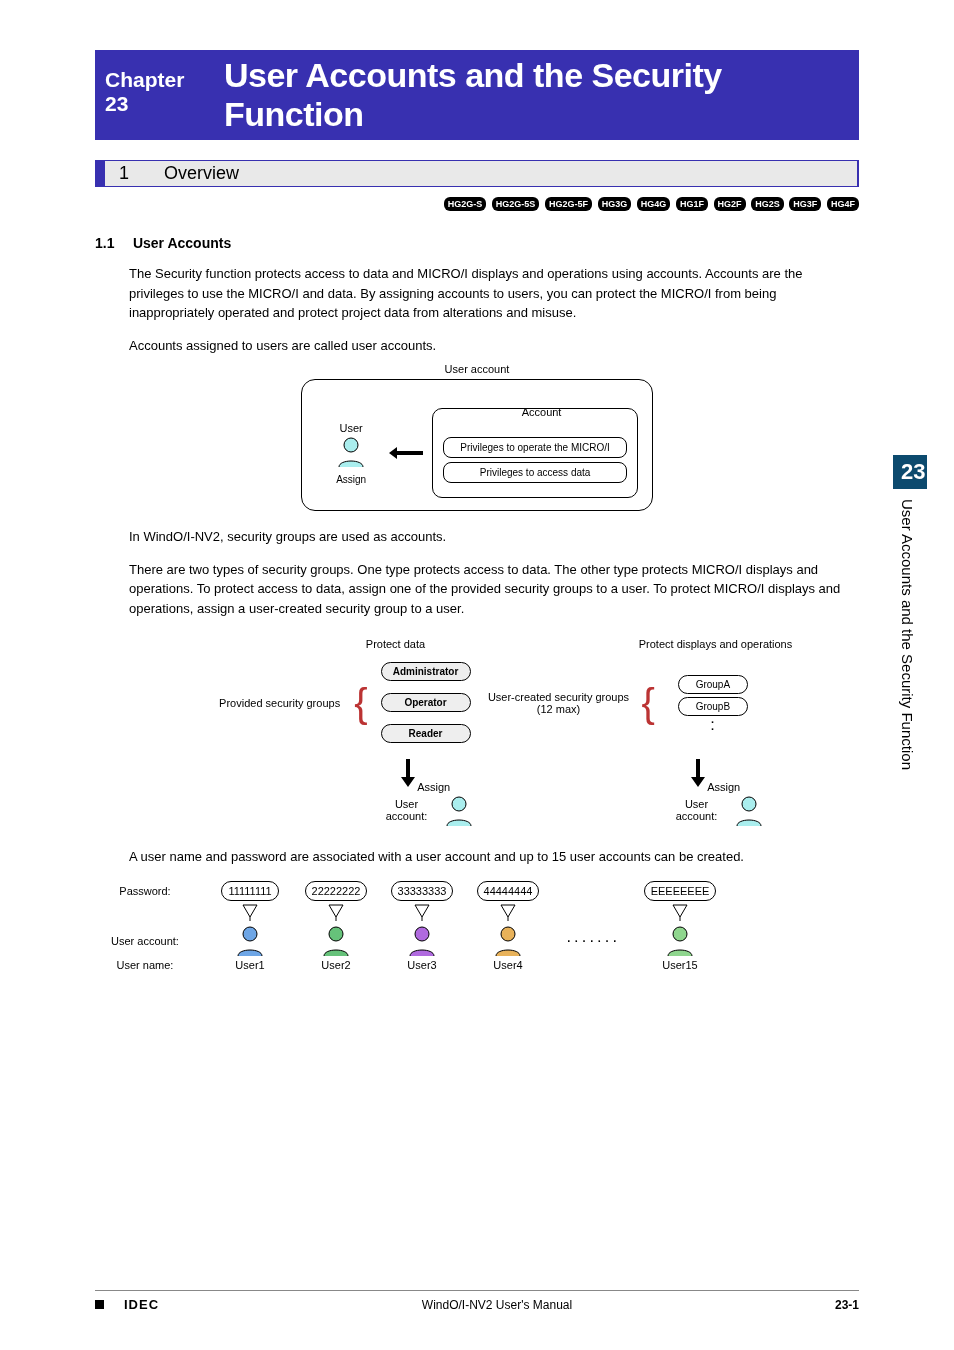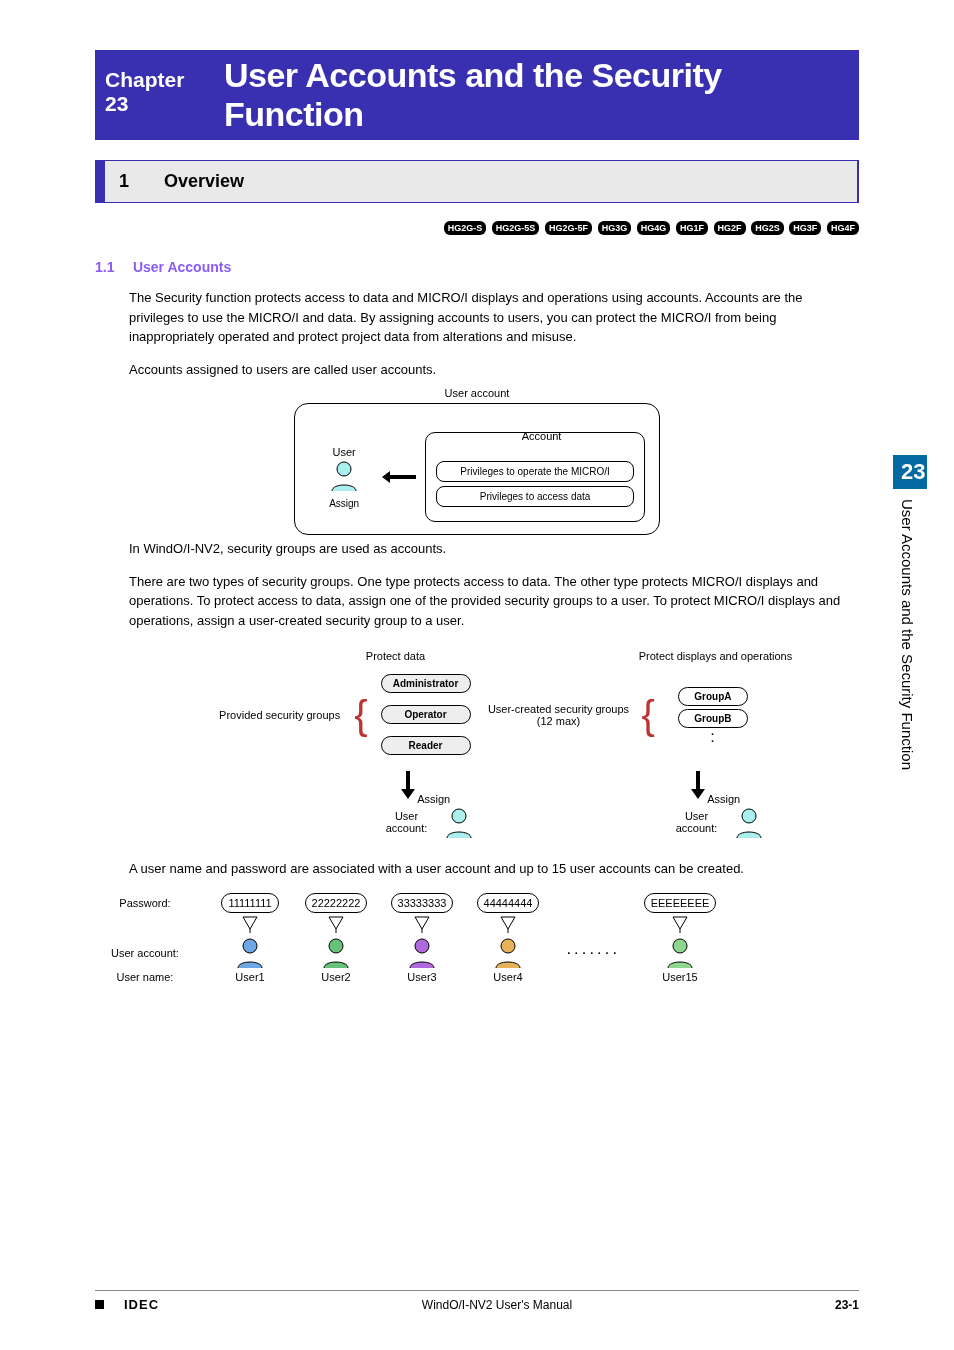--- a/index.html
+++ b/index.html
@@ -1,58 +1,58 @@
 <!DOCTYPE html>
 <html><head>
 <meta charset="utf-8">
 <style>
   body{margin:0;background:#fff;font-family:Verdana,Geneva,sans-serif;font-size:13px;color:#000}
   .page{width:954px;height:1350px;position:relative;margin:0 auto;box-sizing:border-box;padding:50px 95px 40px 95px}
   .ch-bar{background:#3830b0;color:#fff;display:flex;align-items:baseline;padding:6px 10px;margin-bottom:20px}
   .ch-label{font-size:21px;font-weight:bold;margin-right:14px}
   .ch-title{font-size:34px;font-weight:bold;letter-spacing:-0.5px}
   .intro{margin:0 0 24px 34px;line-height:1.45}
-  .sec-bar{border-left:10px solid #3830b0;border-right:2px solid #3830b0;border-top:1px solid #3830b0;border-bottom:1px solid #3830b0;background:#e9e9e9;padding:10px 14px;font-size:18px;font-weight:bold;margin-bottom:16px}
+  .sec-bar{border-left:10px solid #3830b0;border-right:2px solid #3830b0;border-top:1px solid #3830b0;border-bottom:1px solid #3830b0;background:#e9e9e9;padding:2px 14px;font-size:18px;font-weight:normal;margin-bottom:8px}
   .sec-num{display:inline-block;width:40px}
   .badges{text-align:right;margin:0 0 24px 0}
   .badge{display:inline-block;background:#000;color:#fff;font-size:9px;font-weight:bold;padding:2px 4px;border-radius:6px;margin-left:2px}
-  .subh{color:#8b5cf6;font-weight:bold;font-size:14px;margin-bottom:12px}
+  .subh{color:#000000;font-weight:bold;font-size:14px;margin-bottom:12px}
   .subh .sn{display:inline-block;width:34px}
   .body-txt{margin-left:34px;line-height:1.5;margin-bottom:8px}
   .diagram{text-align:center;font-size:11px}
   .diagram *{box-sizing:border-box}
   .acc-box{border:1px solid #000;border-radius:14px;display:inline-block;padding:28px 14px 12px 14px;position:relative;margin:0 auto}
   .acc-title{position:absolute;top:-20px;left:0;right:0;}
   .usercol{display:inline-block;vertical-align:middle;position:relative;width:70px;text-align:center}
   .arrow-l{display:inline-block;vertical-align:middle;width:34px;height:12px}
   .inner-box{display:inline-block;vertical-align:middle;border:1px solid #000;border-radius:10px;padding:24px 10px 10px;position:relative;margin-left:6px}
   .inner-title{position:absolute;top:-3px;left:13px;right:0;text-align:center}
-  .priv{border:1px solid #000;border-radius:8px;padding:4px 23px;margin:4px 0;font-size:10px}
+  .priv{border:1px solid #000;border-radius:8px;padding:4px 16px;margin:4px 0;font-size:10px}
   .assign-lbl{font-size:10px;margin-top:4px}
   .user-svg{width:34px;height:34px}
   
   .d2{margin:20px 0;font-size:11px}
   .d2-row{display:flex;align-items:center;justify-content:center;gap:8px}
   .d2-left{width:155px;text-align:right;padding-right:6px}
   .d2-cell{width:100px;text-align:center}
   .role{border:1px solid #000;background:#eee;border-radius:10px;padding:3px 4px;margin:12px auto;width:90px;font-size:10px;font-weight:bold}
-  .grp{border:1px solid #000;border-radius:10px;padding:3px 4px;margin:3px auto;width:70px;font-size:10px;font-weight:bold}
+  .grp{border:1px solid #000;border-radius:10px;padding:3px 4px;margin:3px auto;width:70px;font-size:10px;font-weight:normal}
   .arrow-d{width:14px;height:28px;margin:4px auto}
   .brace{color:#b33;font-size:40px;line-height:1}
   .d2-mid{width:150px;text-align:center}
   
   .d3{margin:14px 0;font-size:11px}
   .d3-row{display:flex;align-items:center}
   .d3-lbl{width:100px;text-align:center;padding-right:12px}
   .d3-cell{width:86px;text-align:center}
   .pwd{border:1px solid #000;border-radius:10px;padding:3px 6px;display:inline-block}
   .dots{letter-spacing:4px;font-weight:bold}
   
   .tab{position:absolute;right:27px;top:455px;width:34px;height:425px}
-  .tab-num{background:#0369a1;color:#fff;font-size:22px;font-weight:bold;text-align:center;padding:4px 8px}
+  .tab-num{background:#0c4a6e;color:#fff;font-size:22px;font-weight:bold;text-align:center;padding:4px 8px}
   .tab-txt{writing-mode:vertical-rl;font-size:15px;padding:10px 6px;height:360px;color:#000}
   
   .footer{position:absolute;left:95px;right:95px;bottom:38px;border-top:1px solid #888;display:flex;justify-content:space-between;align-items:center;padding-top:6px;font-size:12px}
   .logo{display:flex;align-items:center;gap:20px;font-weight:bold;font-size:13px;letter-spacing:1px}
   .logo-sq{width:9px;height:9px;background:#000;display:inline-block}
   .pageno{font-weight:bold}
   svg{overflow:visible}
 </style>
 </head>
 <body>
@@ -105,21 +105,21 @@
           <path d="M34 4H8V0L0 6l8 6V8h26z" fill="#000"></path>
         </svg>
     <div class="inner-box">
       <div class="inner-title">Account</div>
       <div class="priv">Privileges to operate the MICRO/I</div>
       <div class="priv">Privileges to access data</div>
     </div>
   </div>
 </div>
 
-<p class="body-txt" style="margin-top:4px">In WindO/I-NV2, security groups are used as accounts.</p>
+<p class="body-txt" style="margin-top:16px">In WindO/I-NV2, security groups are used as accounts.</p>
 <p class="body-txt">There are two types of security groups. One type protects access to data. The other type protects MICRO/I displays and operations. To protect access to data, assign one of the provided security groups to a user. To protect MICRO/I displays and operations, assign a user-created security group to a user.</p>
 
 <div class="d2 diagram">
   <div class="d2-row">
     <div class="d2-left"></div>
         <div style="width:16px"></div>
     <div class="d2-cell">Protect data</div>
     <div class="d2-mid"></div>
         <div style="width:16px"></div>
     <div class="d2-cell" style="width:160px">Protect displays and operations</div>

